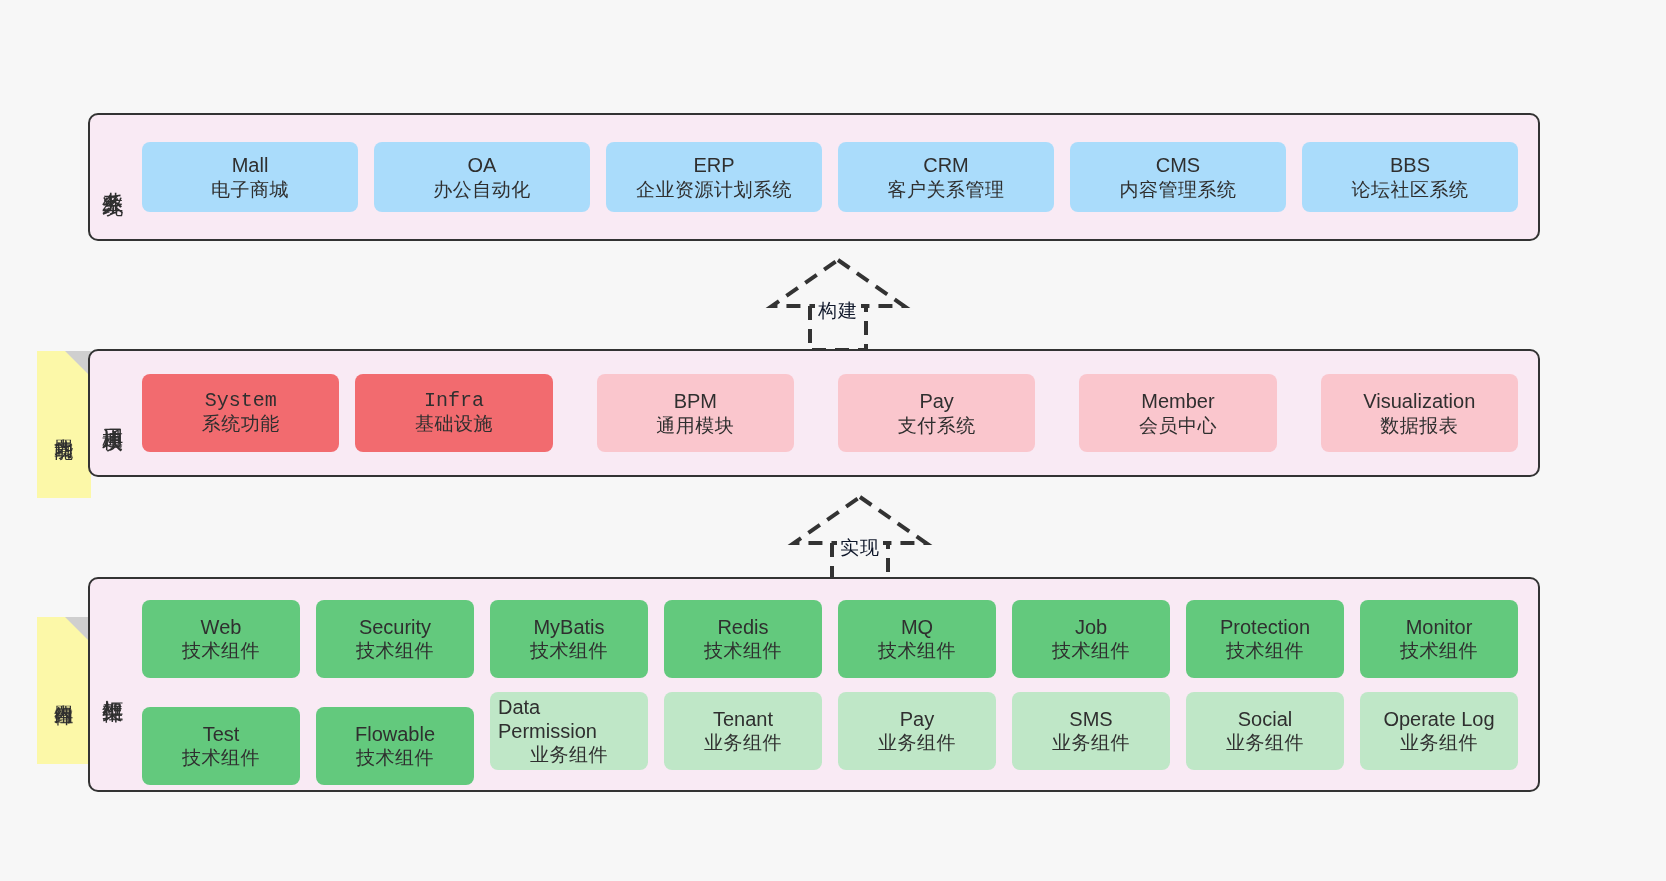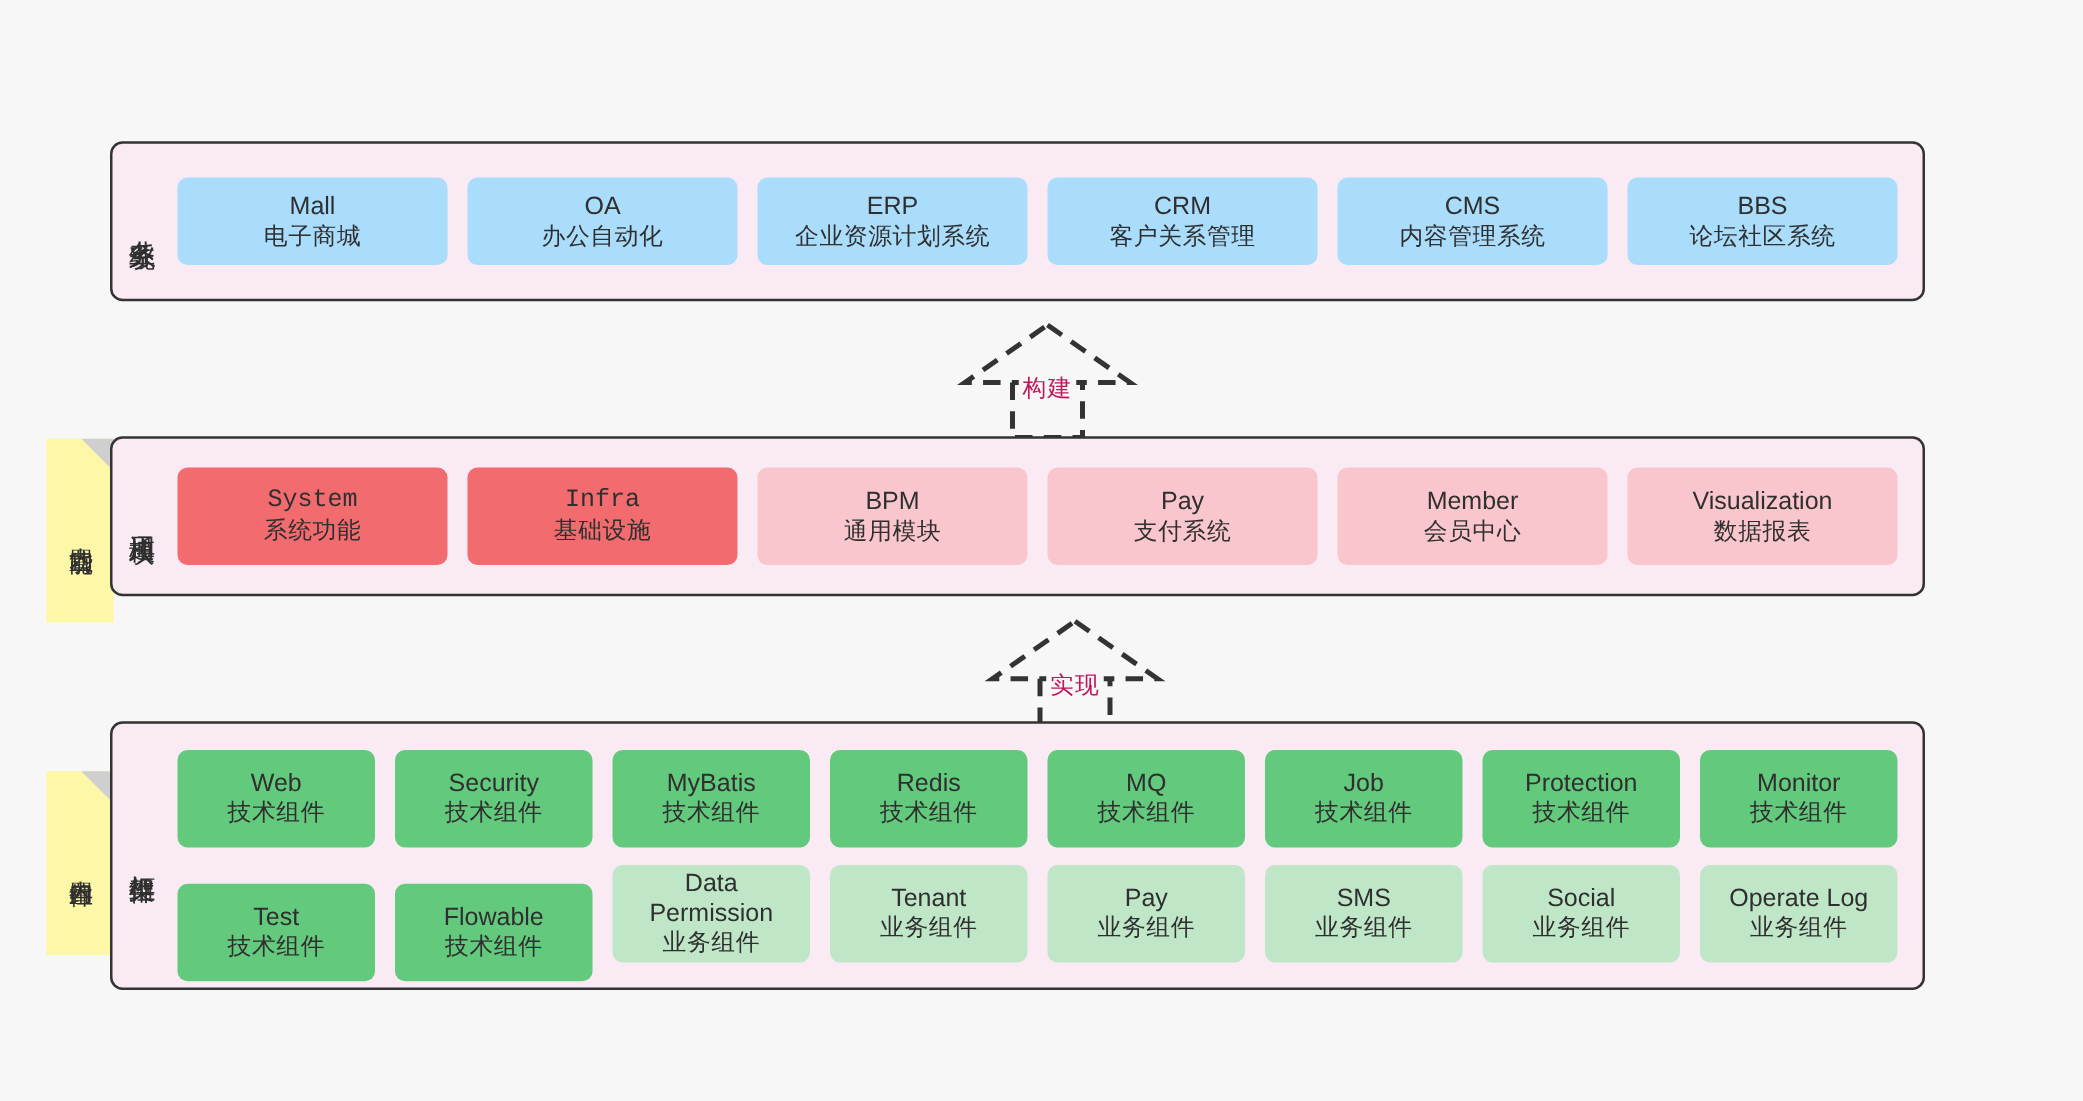--- a/index.html
+++ b/index.html
@@ -54,38 +54,37 @@
   }
 
   
   .card {
     flex: 1 1 0;
     border-radius: 8px;
     display: flex;
     flex-direction: column;
     align-items: center;
     justify-content: center;
-    text-align: center;
     box-sizing: border-box;
     padding: 6px 8px;
     line-height: 1.22;
   }
   .card .en {
     font-size: 20px;
     color: #2f2f2f;
   }
   .card .cn {
     font-size: 19px;
     color: #2f2f2f;
     letter-spacing: 0.5px;
   }
 
   .card.blue        { background: #aadcfb; }
   .card.red         { background: #f26b6f; font-family: Liberation Mono, monospace; }
-  .card.pink        { background: #fac6cd; }
+  .card.pink        { background: #fac6cd; margin-left: 28px; }
   .card.green       { background: #63c97d; margin-top: 15px; }
   .card.greenlight  { background: #bfe7c7; }
 
   
   #layer-business  { left: 88px;  top: 113px; width: 1452px; height: 128px; }
   #layer-common    { left: 88px;  top: 349px; width: 1452px; height: 128px; }
   #layer-framework { left: 88px;  top: 577px; width: 1452px; height: 215px; }
 
   #layer-business .card  { height: 70px; }
   #layer-common   .card  { height: 78px; }
@@ -126,21 +125,21 @@
     width: 160px;
     height: 96px;
   }
   .arrow svg { display: block; }
   .arrow .arrow-label {
     position: absolute;
     left: 50%;
     top: 42px;
     transform: translateX(-50%);
     font-size: 19px;
-    color: #be185d;
+    color: #0f172a;
     background: #f7f7f7;
     padding: 0 3px;
     letter-spacing: 1px;
     white-space: nowrap;
   }
   #arrow-build   { left: 758px; top: 256px; }
   #arrow-realize { left: 780px; top: 493px; }
 </style>
 </head>
 <body>

